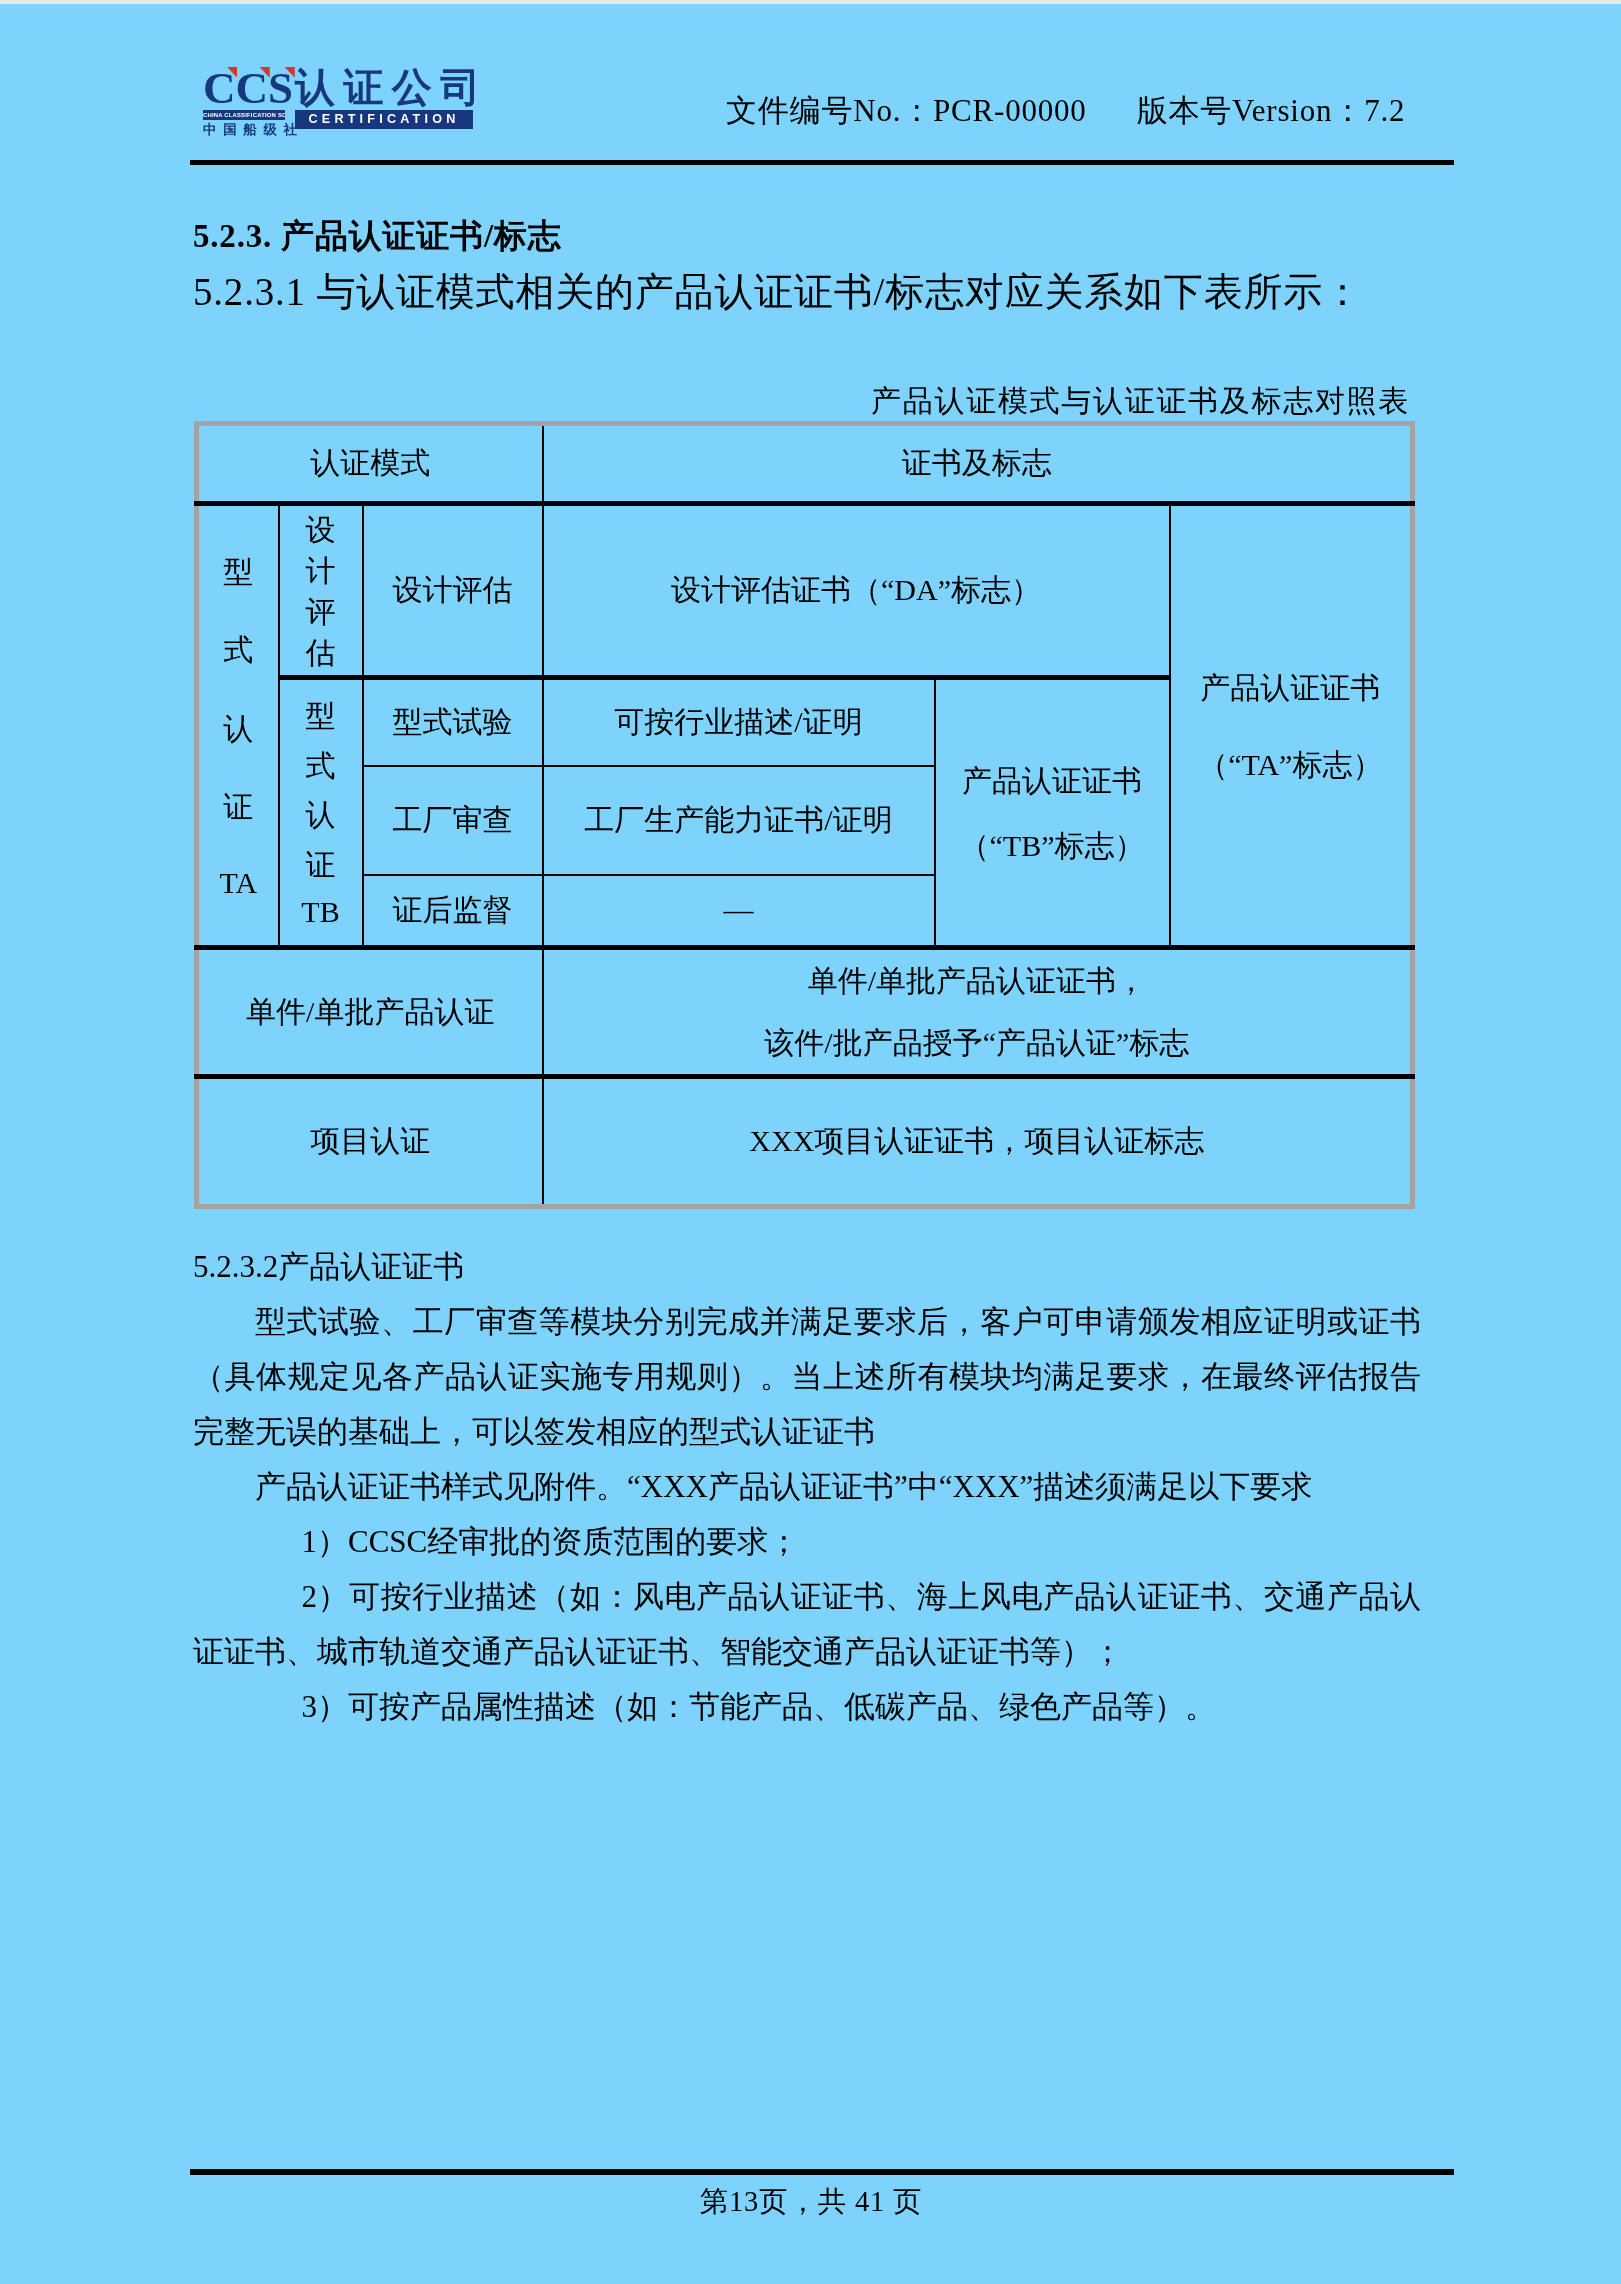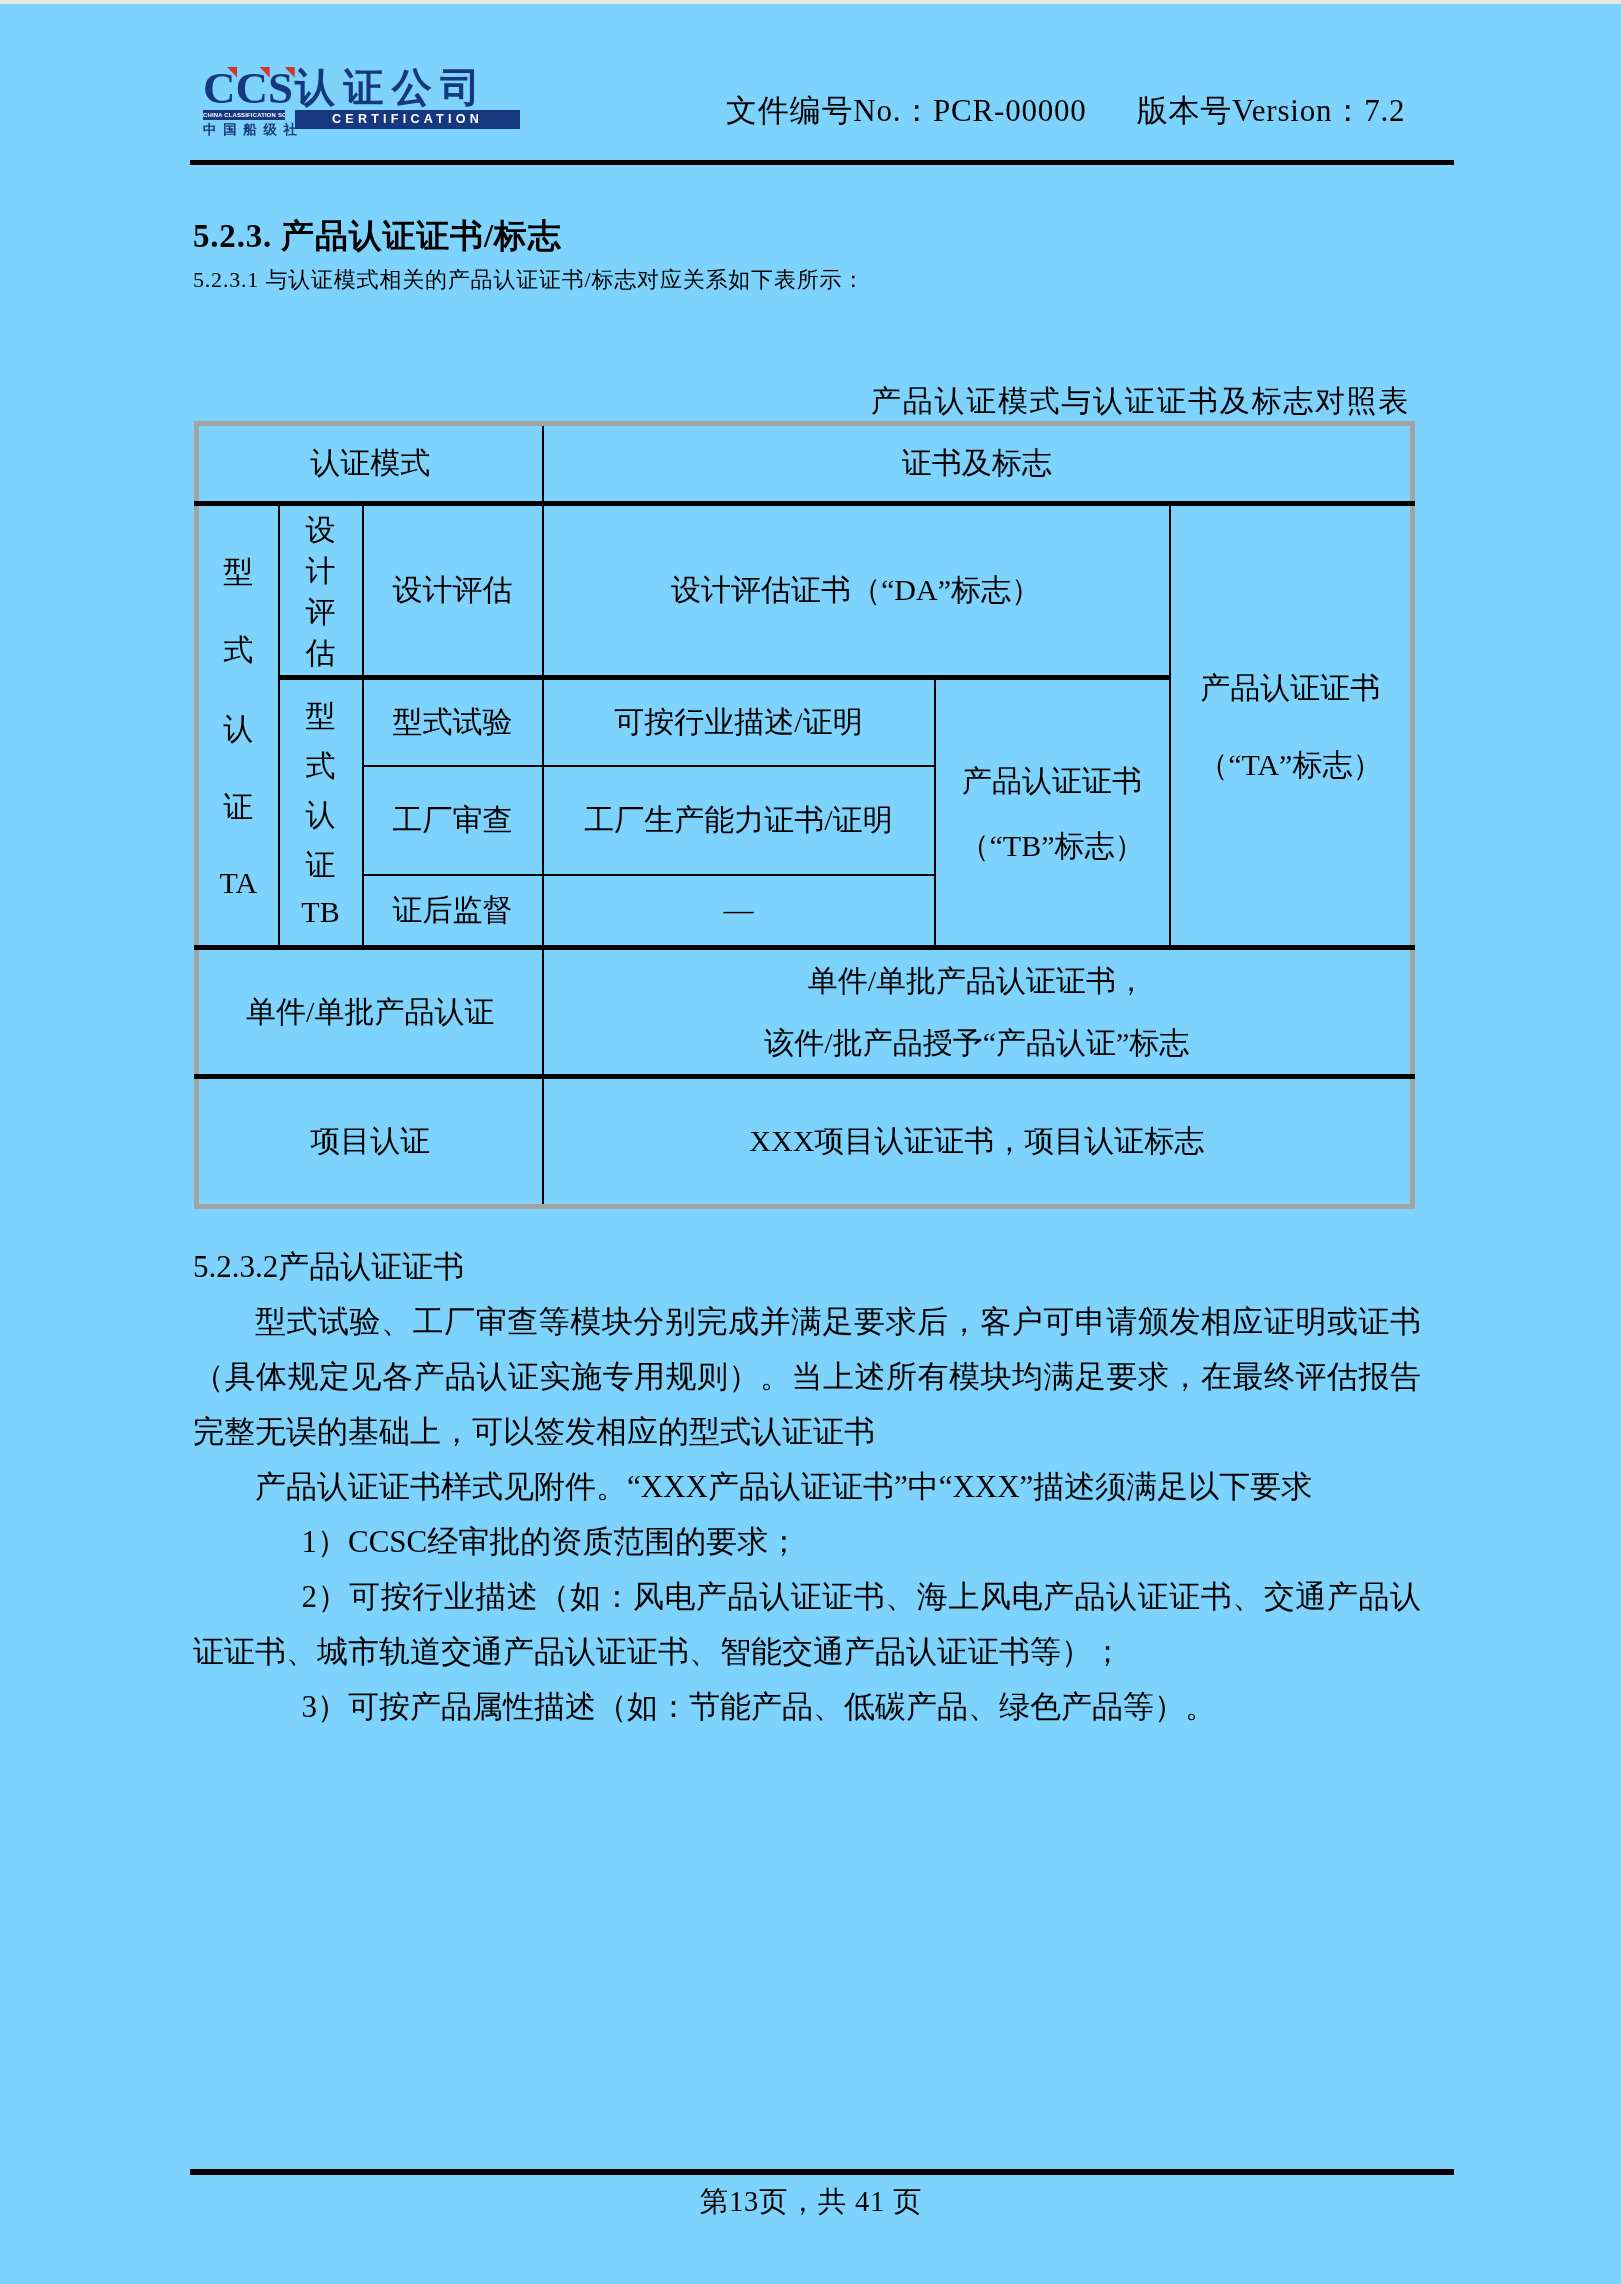--- a/index.html
+++ b/index.html
@@ -25,31 +25,31 @@
   }
   .soc-box {
     position:absolute; left:0; top:39px; width:82px; height:10px;
     background:#17387E; color:#fff; font-size:5.9px; font-weight:bold;
     font-family:"Liberation Sans",sans-serif;
     text-align:center; line-height:10px; letter-spacing:0.2px; white-space:nowrap; overflow:hidden;
   }
   .soc-cn { position:absolute; left:0; top:50px; width:82px; font-size:13.4px; font-weight:bold; color:#17387E; letter-spacing:1.7px; white-space:nowrap; }
   .company { position:absolute; left:92px; top:-3.4px; font-size:40px; font-weight:bold; color:#17387E; letter-spacing:8.4px; line-height:1; white-space:nowrap; }
   .cert-box {
-    position:absolute; left:92px; top:39px; width:225px; height:19px;
+    position:absolute; left:92px; top:39px; width:178px; height:19px;
     background:#17387E; color:#fff; font-size:12.6px; font-weight:bold;
     font-family:"Liberation Sans",sans-serif;
     text-align:center; line-height:19px; letter-spacing:4.2px; white-space:nowrap;
   }
   .doc-line { position:absolute; left:726px; top:86px; font-size:31px; display:flex; gap:50px; white-space:nowrap; letter-spacing:0.8px; }
   .header-rule { position:absolute; left:190px; top:156px; width:1264px; height:5px; background:#000; }
 
   
   .h523  { position:absolute; left:193px; top:210px; font-size:33px; font-weight:bold; letter-spacing:0.8px; }
-  .p5231 { position:absolute; left:193px; top:261px; font-size:22px; letter-spacing:0.8px; }
+  .p5231 { position:absolute; left:193px; top:261px; font-size:39px; letter-spacing:0.8px; }
   .table-title { position:absolute; left:194px; top:377px; width:1216px; text-align:right; font-size:30px; letter-spacing:1.7px; }
 
   
   .doc-table {
     position:absolute; left:194px; top:417px;
     width:1216px; border-collapse:collapse; table-layout:fixed;
     font-size:30px;
   }
   .doc-table td { border:2.5px solid #000; text-align:center; vertical-align:middle; padding:0; }
   .doc-table { border:5px solid #a3a3a3; }

